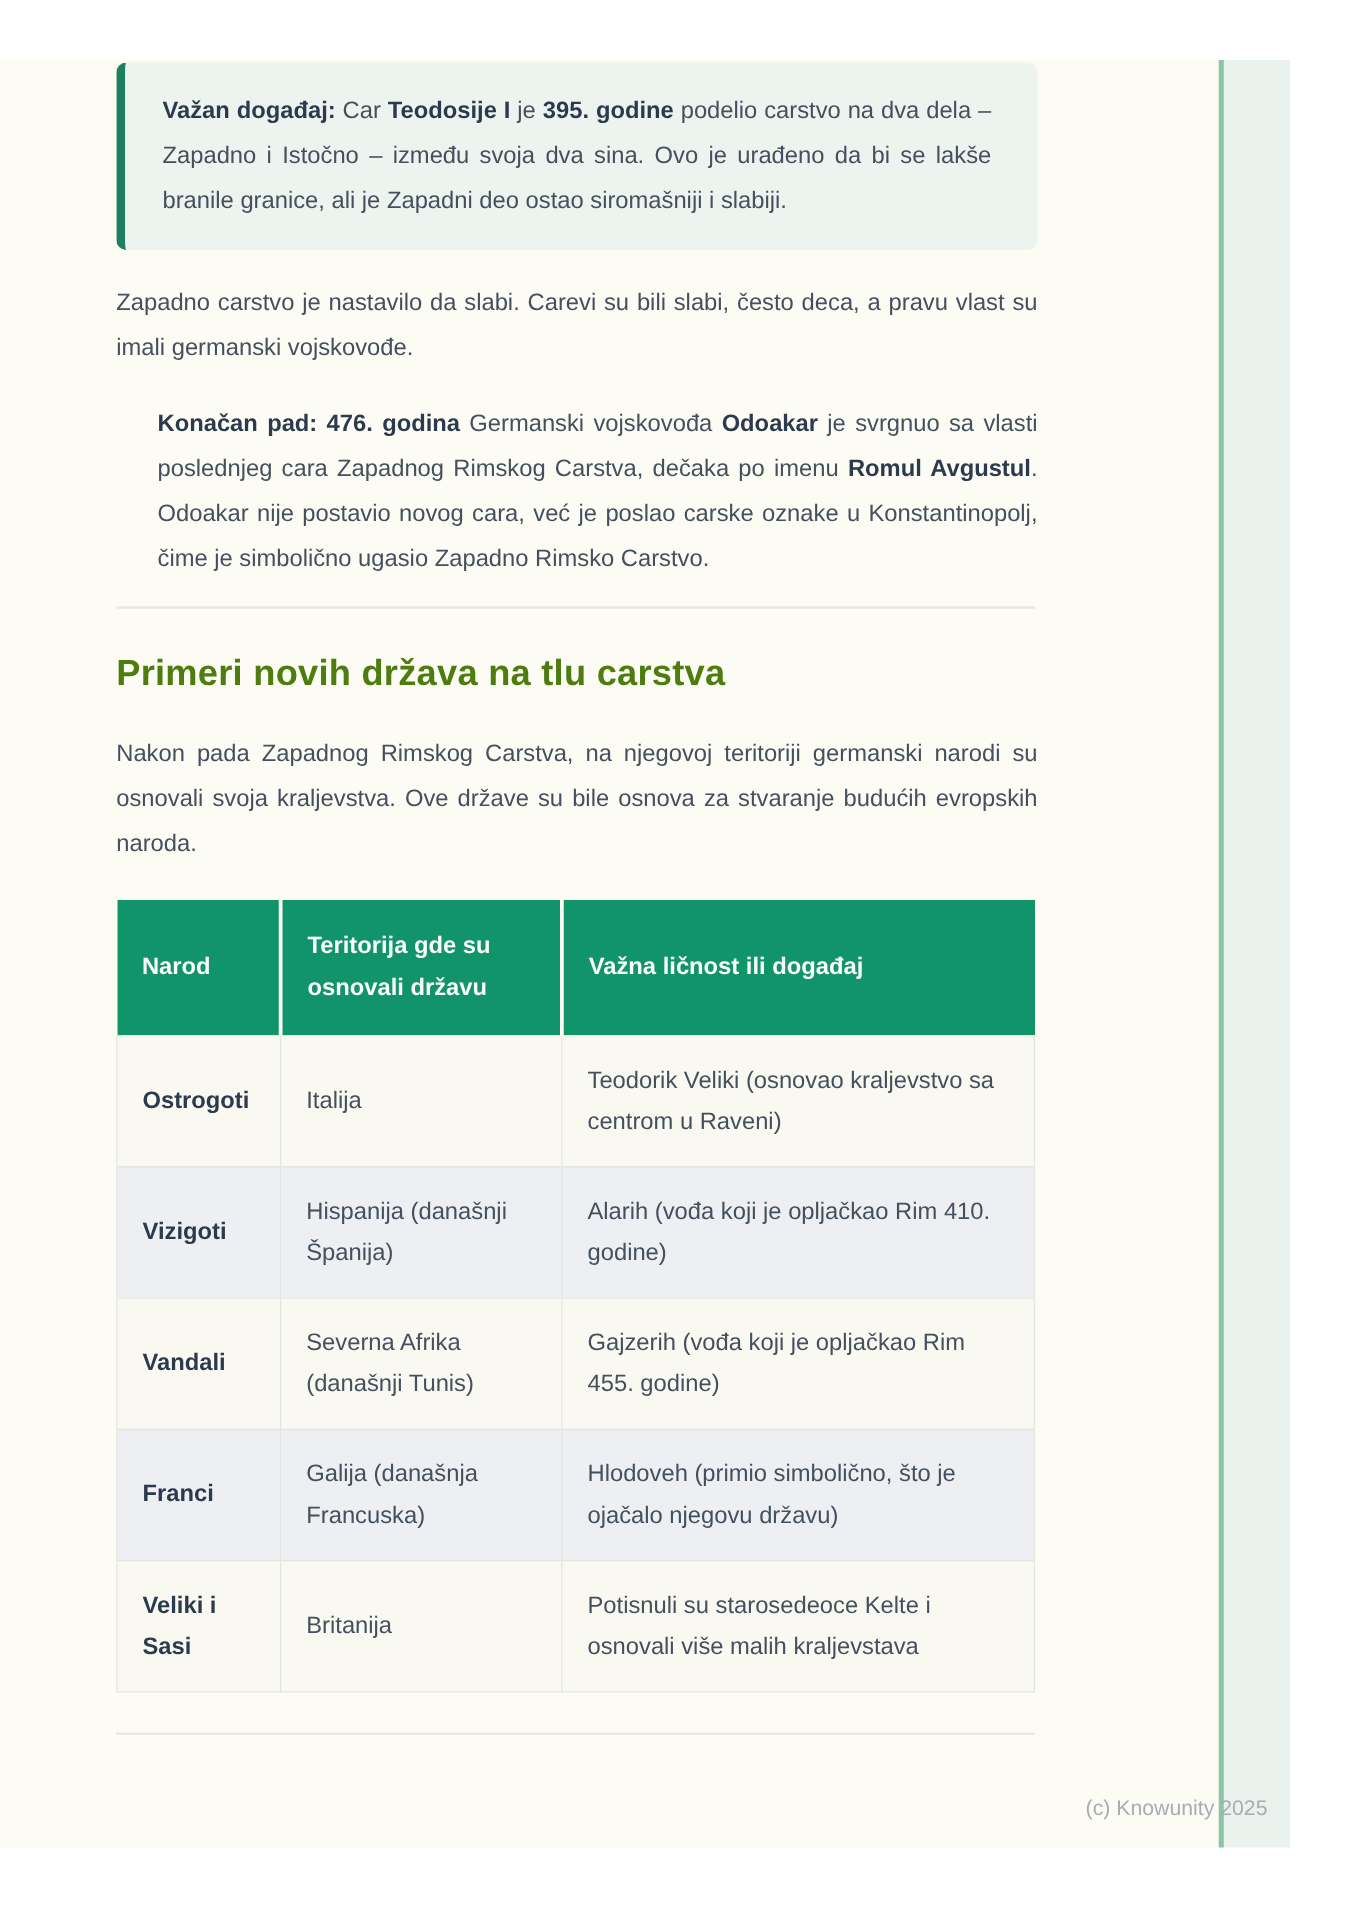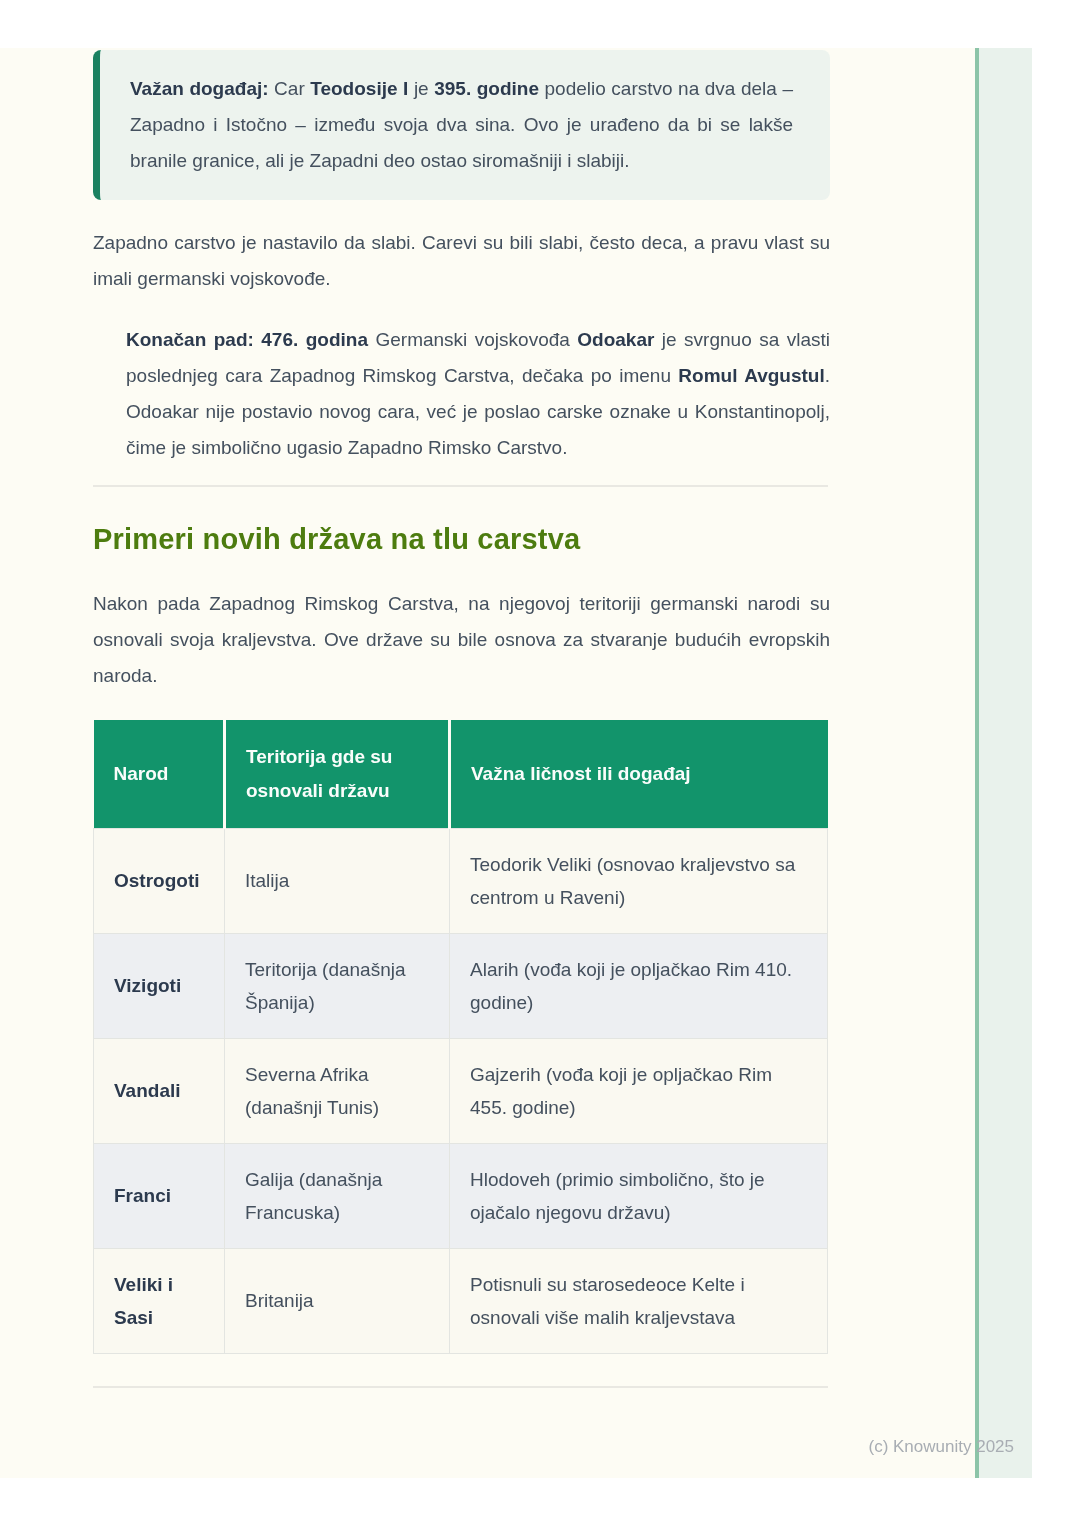--- a/index.html
+++ b/index.html
@@ -80,21 +80,21 @@
           </tr>
         </thead>
         <tbody>
           <tr class="odd">
             <td class="narod">Ostrogoti</td>
             <td>Italija</td>
             <td>Teodorik Veliki (osnovao kraljevstvo sa centrom u Raveni)</td>
           </tr>
           <tr class="even">
             <td class="narod">Vizigoti</td>
-            <td>Teritorija (današnja Španija)</td>
+            <td>Hispanija (današnji Španija)</td>
             <td>Alarih (vođa koji je opljačkao Rim 410. godine)</td>
           </tr>
           <tr class="odd">
             <td class="narod">Vandali</td>
             <td>Severna Afrika (današnji Tunis)</td>
             <td>Gajzerih (vođa koji je opljačkao Rim 455. godine)</td>
           </tr>
           <tr class="even">
             <td class="narod">Franci</td>
             <td>Galija (današnja Francuska)</td>

